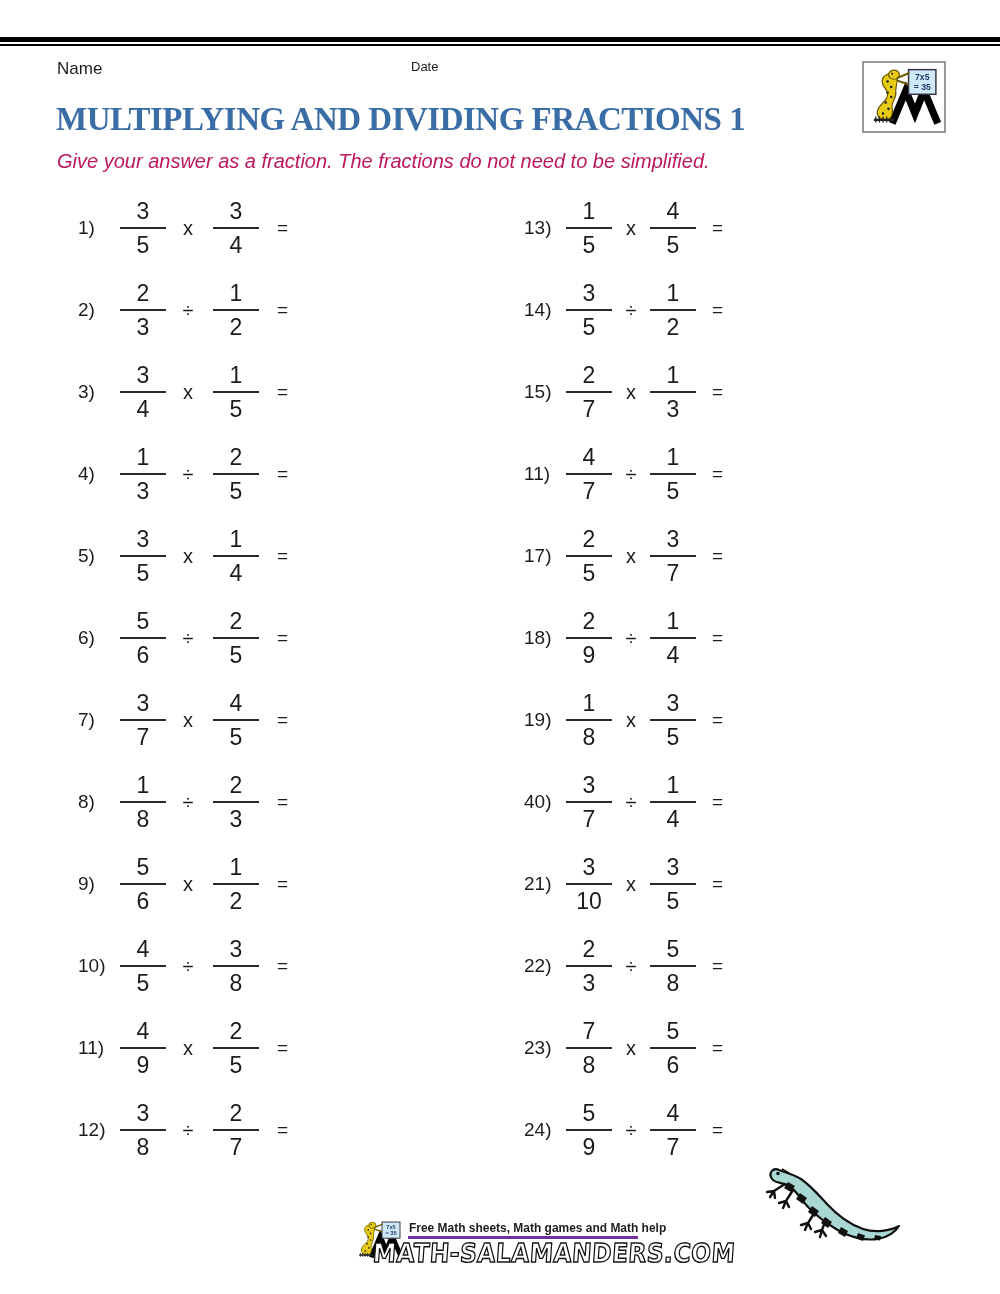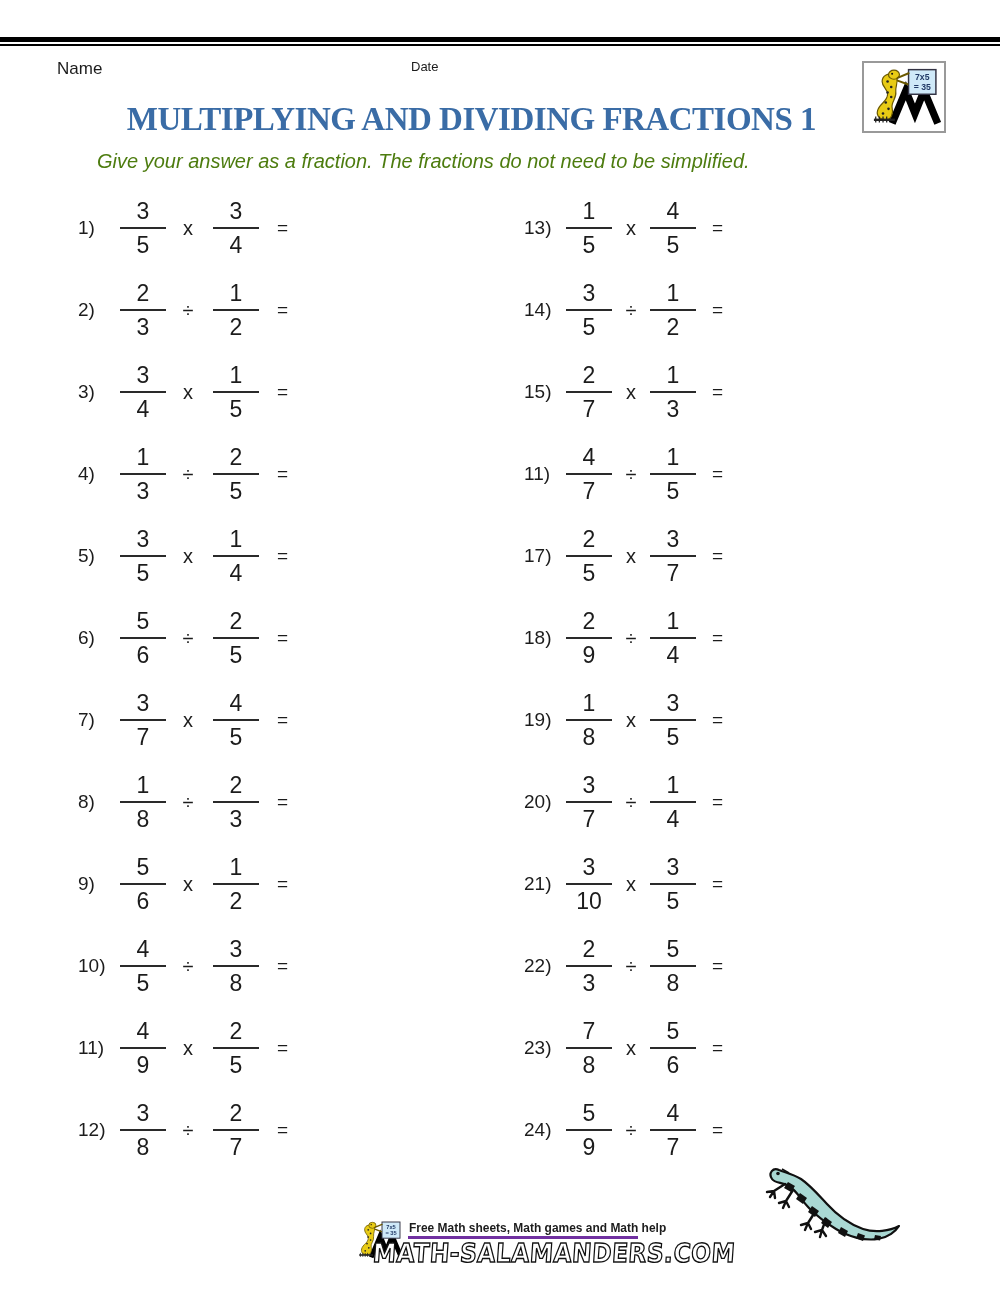--- a/index.html
+++ b/index.html
@@ -19,25 +19,25 @@
   .logo-box{
     position:absolute;top:61px;left:862px;width:80px;height:68px;
     border:2px solid #999;background:#fff;
     display:flex;align-items:center;justify-content:center;
   }
   .logo-box svg{width:74px;height:62px;}
 
   .page-title{
     position:absolute;top:101px;left:56px;width:760px;
     font-family:"Liberation Serif",serif;font-size:33px;font-weight:600;
-    letter-spacing:-0.5px;color:#3a6ca6;white-space:nowrap;text-align:right;
+    letter-spacing:-0.5px;color:#3a6ca6;white-space:nowrap;
   }
   .instruction{
     position:absolute;top:150px;left:57px;width:760px;
-    font-size:20px;font-style:italic;color:#4d7c0f;white-space:nowrap;margin-left:40px;
+    font-size:20px;font-style:italic;color:#be185d;white-space:nowrap;
   }
 
   .col{position:absolute;top:187px;width:420px;}
   .col-left{left:78px;}
   .col-right{left:524px;}
   .row{height:82px;display:flex;align-items:center;}
   .plabel{width:38px;font-size:19px;flex:none;}
   .frac{display:flex;flex-direction:column;align-items:center;width:50px;flex:none;}
   .frac1{margin-left:2px;}
   .frac2{margin-left:13px;}
@@ -399,21 +399,21 @@
       </span>
       <span class="op">x</span>
       <span class="frac frac2">
         <span class="num">3</span>
         <span class="fbar"></span>
         <span class="den">5</span>
       </span>
       <span class="eq">=</span>
     </div>
     <div class="row">
-      <span class="plabel">20)</span>
+      <span class="plabel">40)</span>
       <span class="frac frac1">
         <span class="num">3</span>
         <span class="fbar"></span>
         <span class="den">7</span>
       </span>
       <span class="op">÷</span>
       <span class="frac frac2">
         <span class="num">1</span>
         <span class="fbar"></span>
         <span class="den">4</span>

